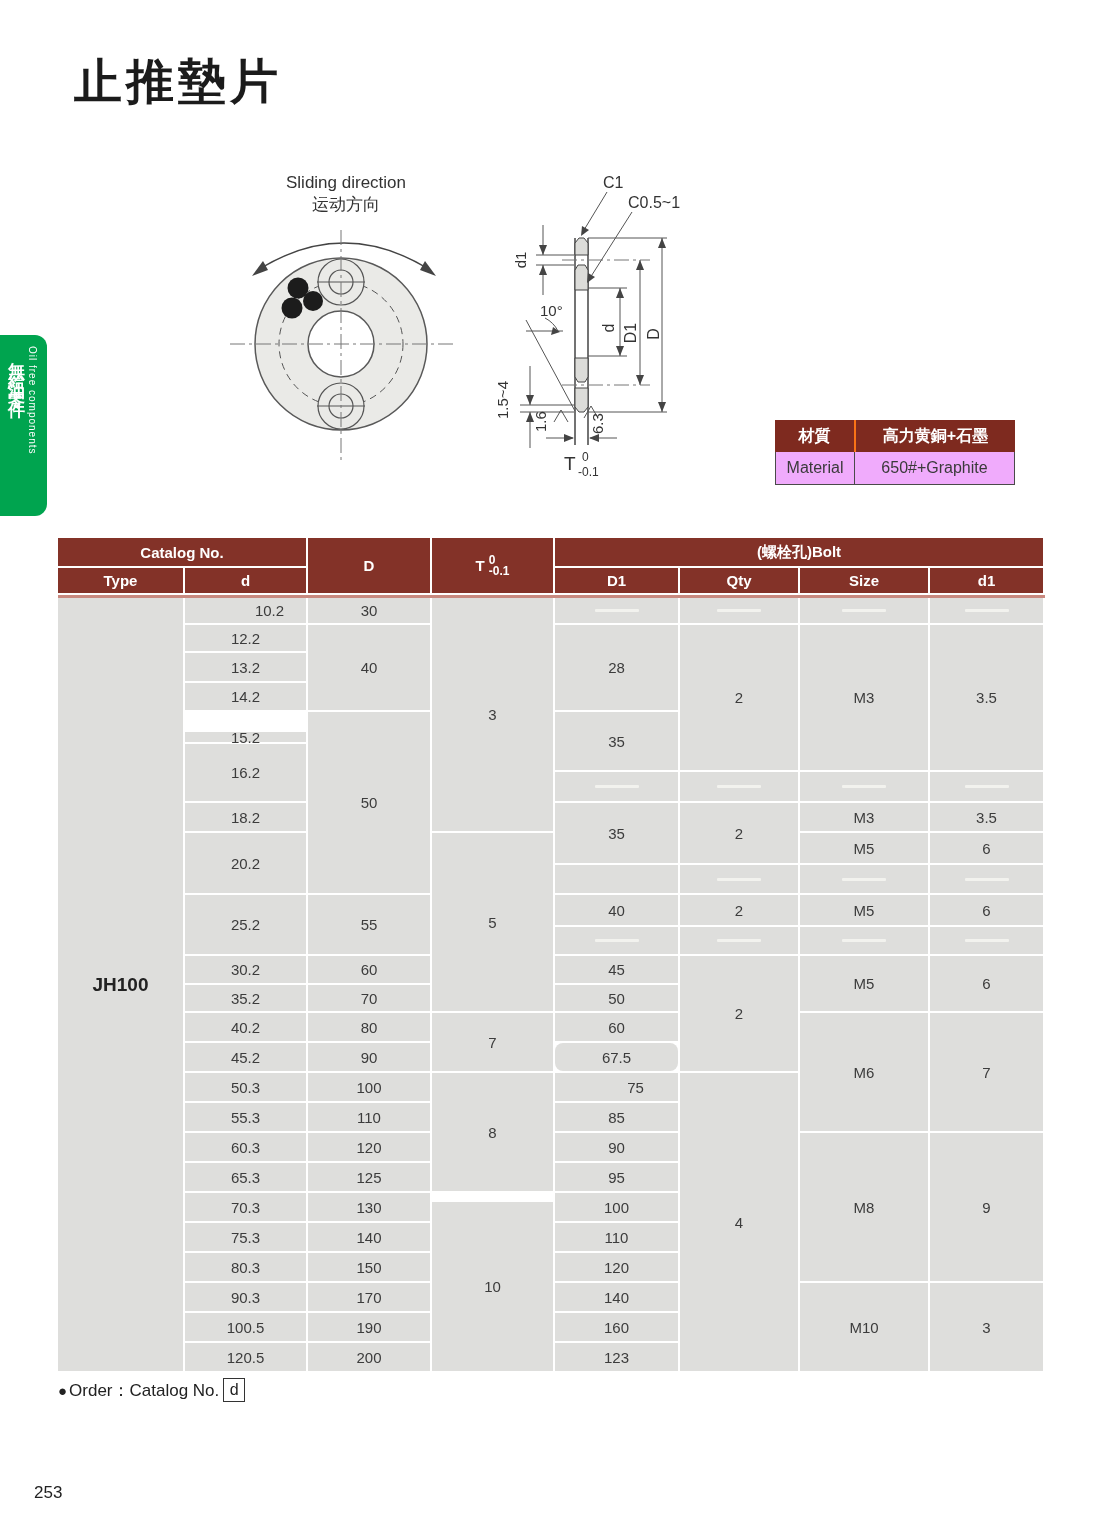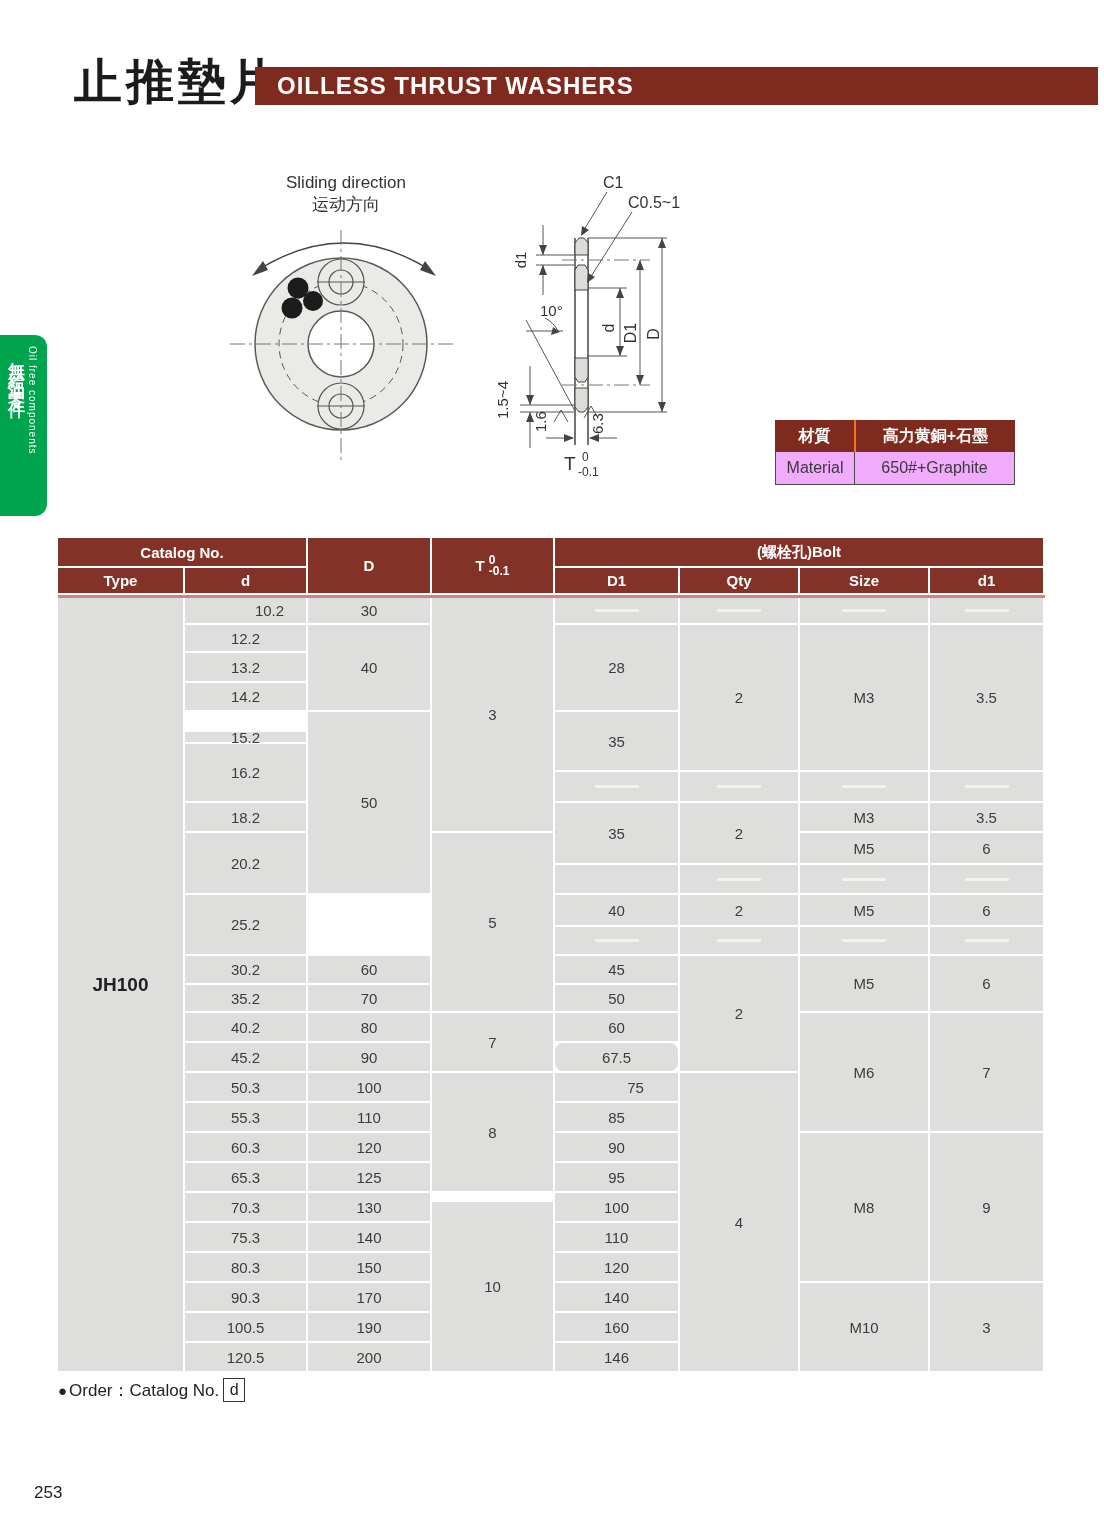--- a/index.html
+++ b/index.html
@@ -76,23 +76,20 @@
   .order .boxed{display:inline-flex;align-items:center;justify-content:center;width:22px;height:24px;
                 border:1.5px solid #333;margin-left:4px;font-size:16px;}
   .page-num{position:absolute;left:34px;top:1483px;font-size:17px;color:#222;}
 </style>
 </head>
 <body>
 
 <div class="page">
 
   <div class="title-zh">止推墊片</div>
-  <div class="banner">
-    <span>OILLESS THRUST WASHERS</span>
-  </div>
 
   <div class="side-tab">
     <span class="zh">無給油零件</span>
     <span class="en">Oil free components</span>
   </div>
 
   <svg class="svg-abs" style="left:208px;top:166px;" width="280" height="300" viewBox="0 0 280 300">
     <text x="138" y="22" font-size="17" text-anchor="middle">Sliding direction</text>
     <text x="138" y="44" font-size="17" text-anchor="middle">运动方向</text>
 
@@ -248,20 +245,21 @@
       <div class="tcell" style="grid-area: 20 / 2 / span 1;">65.3</div>
       <div class="tcell" style="grid-area: 21 / 2 / span 1;">70.3</div>
       <div class="tcell" style="grid-area: 22 / 2 / span 1;">75.3</div>
       <div class="tcell" style="grid-area: 23 / 2 / span 1;">80.3</div>
       <div class="tcell" style="grid-area: 24 / 2 / span 1;">90.3</div>
       <div class="tcell" style="grid-area: 25 / 2 / span 1;">100.5</div>
       <div class="tcell" style="grid-area: 26 / 2 / span 1;">120.5</div>
       <div class="tcell" style="grid-area: 1 / 3 / span 1;">30</div>
       <div class="tcell" style="grid-area: 2 / 3 / span 3;">40</div>
       <div class="tcell" style="grid-area: 5 / 3 / span 6;">50</div>
+      <div class="tcell" style="grid-area: 11 / 3 / span 2;">55</div>
       <div class="tcell" style="grid-area: 13 / 3 / span 1;">60</div>
       <div class="tcell" style="grid-area: 14 / 3 / span 1;">70</div>
       <div class="tcell" style="grid-area: 15 / 3 / span 1;">80</div>
       <div class="tcell" style="grid-area: 16 / 3 / span 1;">90</div>
       <div class="tcell" style="grid-area: 17 / 3 / span 1;">100</div>
       <div class="tcell" style="grid-area: 18 / 3 / span 1;">110</div>
       <div class="tcell" style="grid-area: 19 / 3 / span 1;">120</div>
       <div class="tcell" style="grid-area: 20 / 3 / span 1;">125</div>
       <div class="tcell" style="grid-area: 21 / 3 / span 1;">130</div>
       <div class="tcell" style="grid-area: 22 / 3 / span 1;">140</div>
@@ -288,21 +286,21 @@
       <div class="tcell" style="grid-area: 16 / 5 / span 1; border-radius: 8px;">67.5</div>
       <div class="tcell" style="grid-area: 17 / 5 / span 1; padding-left: 38px;">75</div>
       <div class="tcell" style="grid-area: 18 / 5 / span 1;">85</div>
       <div class="tcell" style="grid-area: 19 / 5 / span 1;">90</div>
       <div class="tcell" style="grid-area: 20 / 5 / span 1;">95</div>
       <div class="tcell" style="grid-area: 21 / 5 / span 1;">100</div>
       <div class="tcell" style="grid-area: 22 / 5 / span 1;">110</div>
       <div class="tcell" style="grid-area: 23 / 5 / span 1;">120</div>
       <div class="tcell" style="grid-area: 24 / 5 / span 1;">140</div>
       <div class="tcell" style="grid-area: 25 / 5 / span 1;">160</div>
-      <div class="tcell" style="grid-area: 26 / 5 / span 1;">146</div>
+      <div class="tcell" style="grid-area: 26 / 5 / span 1;">123</div>
       <div class="tcell dash" style="grid-area: 1 / 6 / span 1;"></div>
       <div class="tcell" style="grid-area: 2 / 6 / span 5;">2</div>
       <div class="tcell dash" style="grid-area: 7 / 6 / span 1;"></div>
       <div class="tcell" style="grid-area: 8 / 6 / span 2;">2</div>
       <div class="tcell dash" style="grid-area: 10 / 6 / span 1;"></div>
       <div class="tcell" style="grid-area: 11 / 6 / span 1;">2</div>
       <div class="tcell dash" style="grid-area: 12 / 6 / span 1;"></div>
       <div class="tcell" style="grid-area: 13 / 6 / span 4;">2</div>
       <div class="tcell" style="grid-area: 17 / 6 / span 10;">4</div>
       <div class="tcell dash" style="grid-area: 1 / 7 / span 1;"></div>

